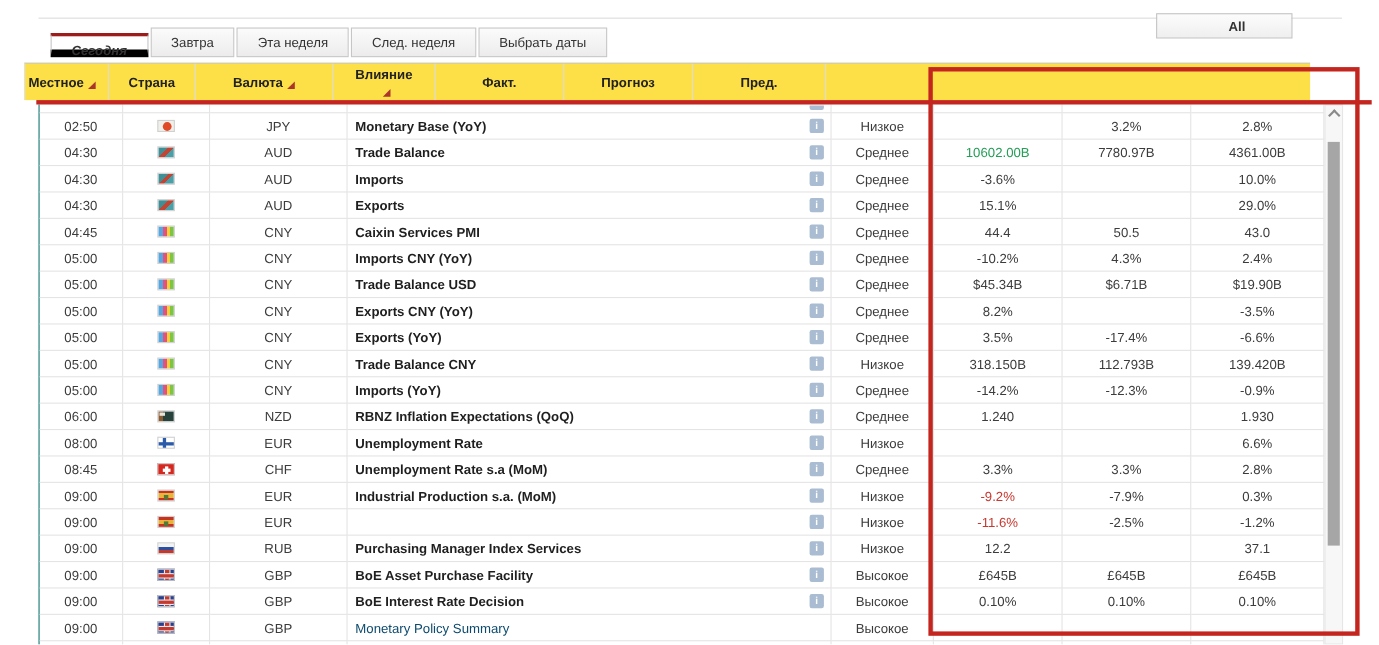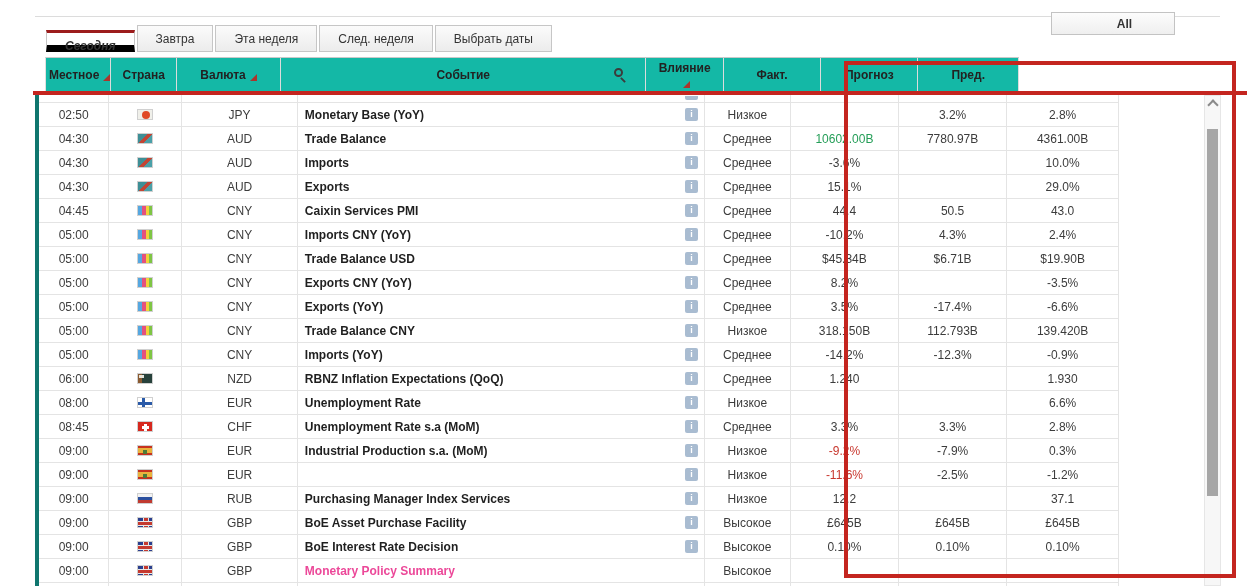--- a/index.html
+++ b/index.html
@@ -15,47 +15,47 @@
          background:linear-gradient(#fbfbfb,#ececec); color:#333; margin-right:2px;
          cursor:pointer; white-space:nowrap; }
   .tab.active { height:22px; background:#fff; border-top:3px solid #9c1c1c;
                 border-bottom:7px solid #000000; font-weight:bold; line-height:27px;font-style:italic; }
   .all-btn { position:absolute; left:1051px; top:12px; width:124px; height:23px;
              border:1px solid #c3c3c3; background:linear-gradient(#fcfcfc,#efefef);
              font-family:"Liberation Sans", sans-serif; font-weight:bold; font-size:12px;
              color:#333; cursor:pointer;padding-left:23px; }
 
   
-  .thead { position:absolute; left:45px; top:57px; width:974px; height:34px;
+  .thead { position:absolute; left:22px; top:57px; width:1169px; height:34px;
            display:flex; border-top:1px solid #c9c9c9; border-left:1px solid #e0e0e0;
-           background:#14b8a6; }
+           background:#fde047; }
   .hcell { display:flex; align-items:center; justify-content:center; font-weight:bold;
            color:#222; border-right:1px solid #dcdcdc; position:relative; }
   .hcell.left { justify-content:flex-start; padding-left:3px; }
   .sort-tri { display:inline-block; width:0; height:0; border-left:7px solid transparent;
               border-bottom:7px solid #ab352c; margin-left:4px; margin-top:6px; }
   .mag { position:absolute; right:22px; top:10px; width:9px; height:9px;
          border:2px solid #3c3c3c; border-radius:50%; }
   .mag::after { content:""; position:absolute; left:6px; top:7px; width:2px; height:6px;
                 background:#3c3c3c; transform:rotate(-45deg); }
 
   
   .c0{width:76px;} .c1{width:79px;} .c2{width:125px;} .c3{width:440px;}
   .c4{width:93px;flex-direction:column;} .c5{width:117px;} .c6{width:117px;} .c7{width:121px;align-items:center;}
 
   
-  .tbody { position:absolute; left:35px; top:95px; width:1084px; height:491px;
-           border-left:4px solid #0f766e; background:#fff; }
+  .tbody { position:absolute; left:35px; top:95px; width:1169px; height:491px;
+           border-left:1px solid #0f766e; background:#fff; }
   .row { display:flex; height:24px; }
   .cell { border-right:1px solid #e4e4e4; border-bottom:1px solid #e4e4e4;
           display:flex; align-items:center; justify-content:center;
           color:#3c3c3c; overflow:hidden; }
   .cell.ev { justify-content:flex-start; padding-left:7px; position:relative; }
   .evt { font-weight:bold; color:#1f1f1f; }
-  .evt.muted { font-weight:bold; color:#ec4899; }
+  .evt.muted { font-weight:normal; color:#0c4a6e; }
   .info { position:absolute; right:6px; top:5px; width:13px; height:13px; border-radius:2px;
           background:#a9bcd1; color:#fff; font-weight:bold; font-size:9px; line-height:13px;
           text-align:center; cursor:pointer; }
   .val.green { color:#259e58; }
   .val.red { color:#c8382f; }
   .sliver { height:8px; }
   .sliver .cell { border-bottom:1px solid #e4e4e4; }
   .sliver .info-part { position:absolute; right:6px; bottom:2px; width:13px; height:4px;
                        background:#a9bcd1; border-radius:0 0 2px 2px; }
   .stub { height:3px; }
@@ -121,24 +121,20 @@
         <span>Местное</span>
         <span class="sort-tri"></span>
       </div>
       <div class="hcell c1">
         <span>Страна</span>
       </div>
       <div class="hcell c2">
         <span>Валюта</span>
         <span class="sort-tri"></span>
       </div>
-      <div class="hcell c3">
-        <span>Событие</span>
-        <span class="mag"></span>
-      </div>
       <div class="hcell c4">
         <span>Влияние</span>
         <span class="sort-tri"></span>
       </div>
       <div class="hcell c5">
         <span>Факт.</span>
       </div>
       <div class="hcell c6">
         <span>Прогноз</span>
       </div>

